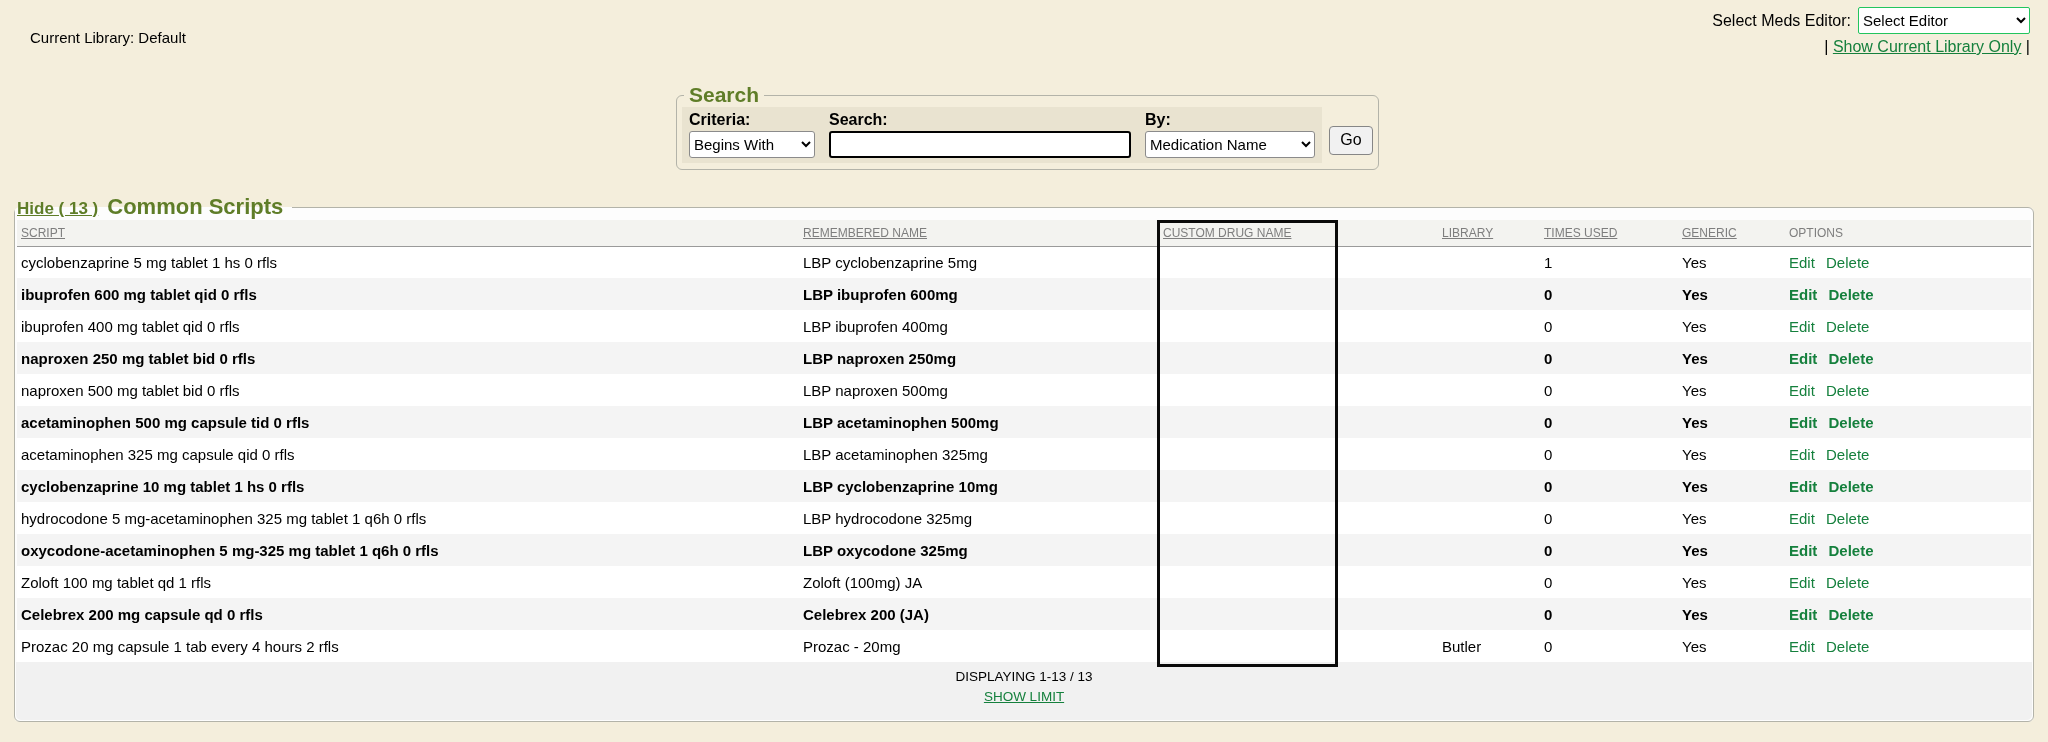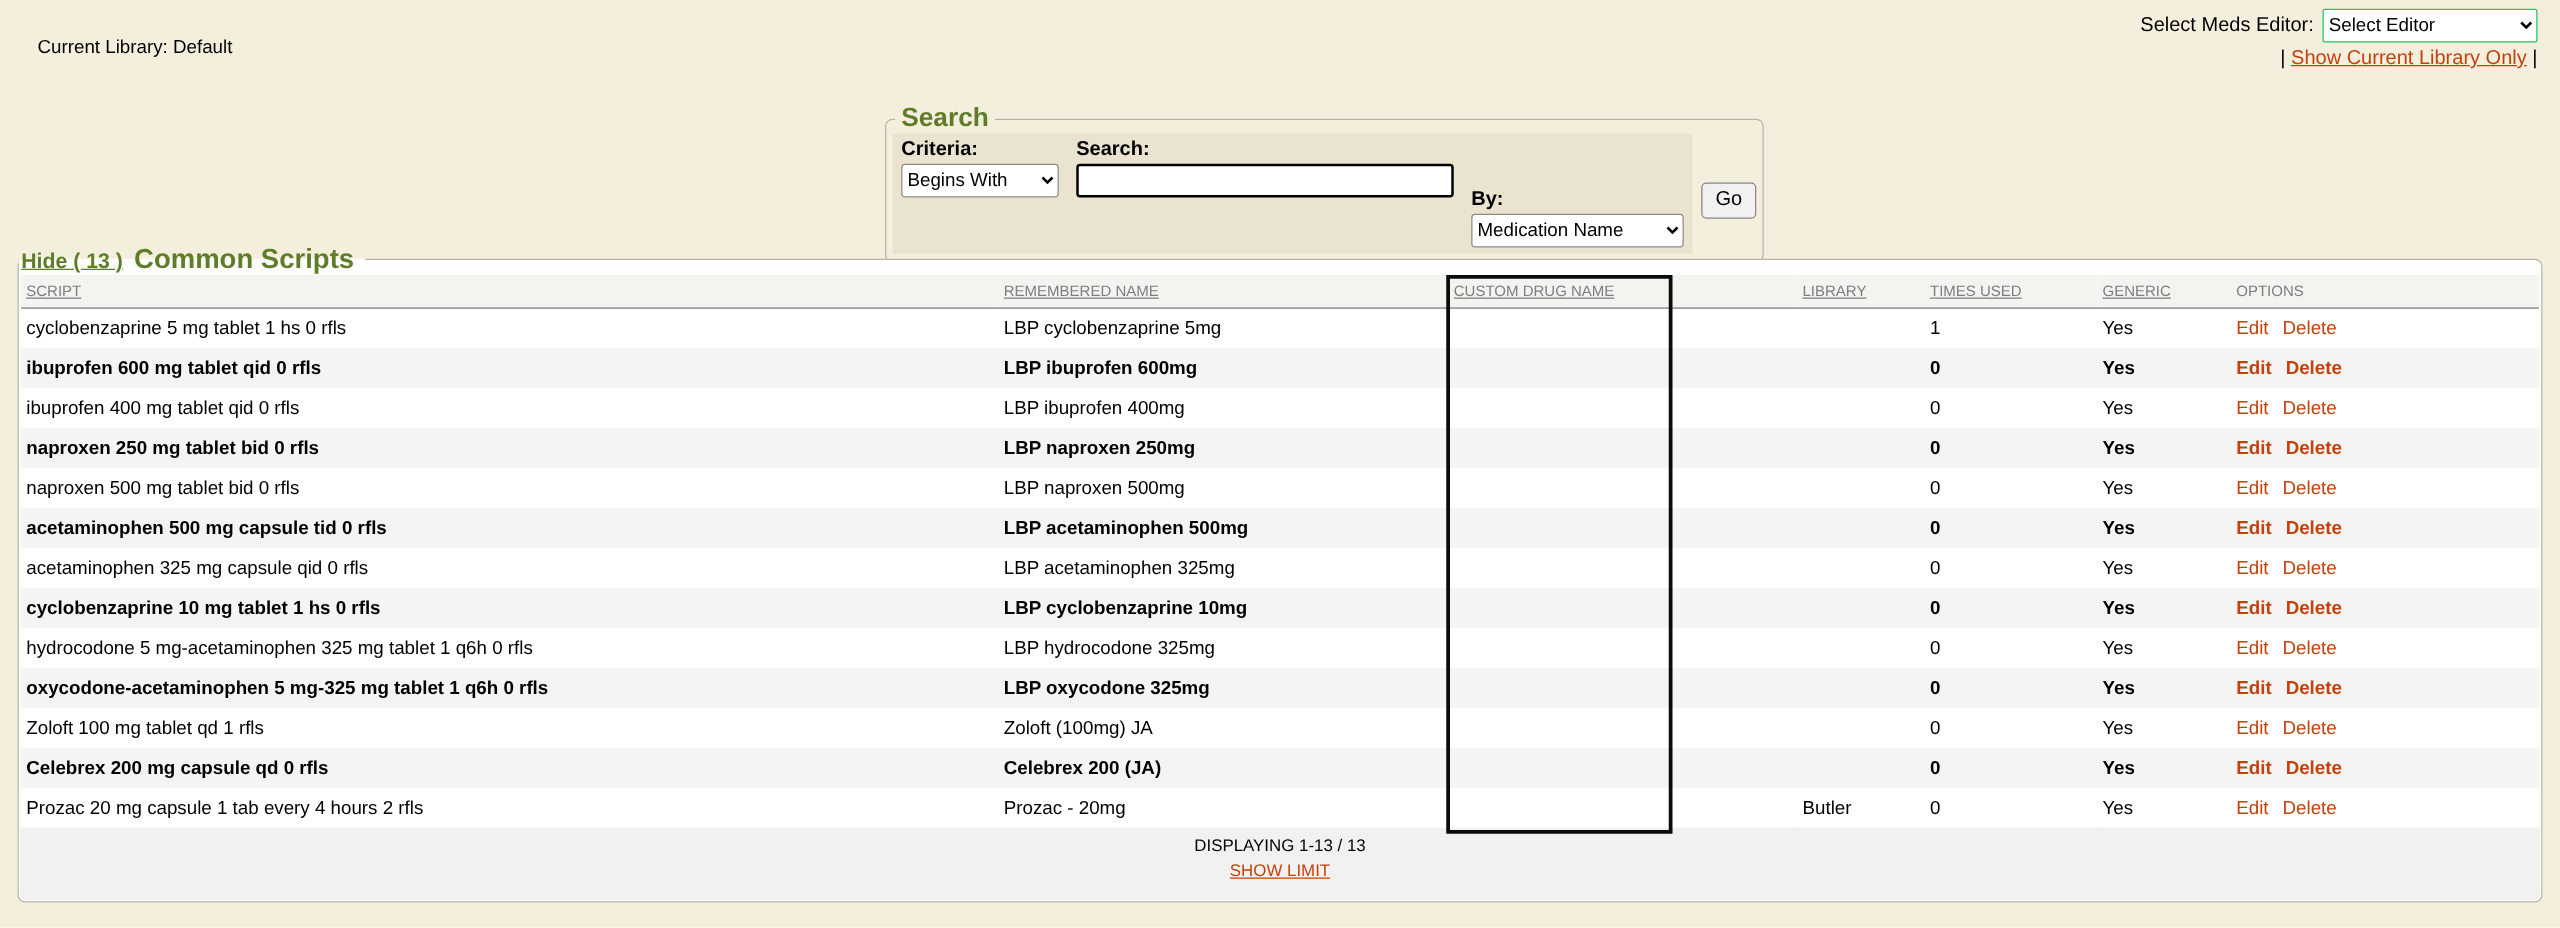--- a/index.html
+++ b/index.html
@@ -5,21 +5,21 @@
   * { box-sizing: border-box; }
   html, body { margin: 0; padding: 0; }
   body {
     width: 2048px; height: 742px;
     background: #f4eedc;
     font-family: "Liberation Sans", sans-serif;
     color: #000;
     position: relative;
     overflow: hidden;
   }
-  a { color: #c2410c; }
+  a { color: #15803d; }
 
   
   .current-library {
     position: absolute; left: 30px; top: 29px;
     font-size: 15px;
   }
   .meds-editor-row {
     position: absolute; right: 18px; top: 7px;
     display: flex; align-items: center; gap: 7px;
     font-size: 16px;
@@ -37,34 +37,34 @@
 
   
   fieldset {
     border: 1px solid #b3b3a9;
     border-radius: 6px;
     margin: 0; padding: 0;
   }
 
   
   .search-fs {
-    position: absolute; left: 708px; top: 84px;
+    position: absolute; left: 676px; top: 84px;
     width: 694px;
     padding: 1px 5px 6px 5px;
   }
   .search-fs legend {
     color: #5f7d28; font-weight: bold; font-size: 21px;
     padding: 0 5px; margin-left: 2px; line-height: 22px;
   }
   .search-body { display: flex; align-items: flex-start; }
   .search-grid { display: flex; background: #e9e3d0; }
   .sg-col { display: flex; flex-direction: column; padding: 2px 7px 5px 7px; }
   .sg-col.c1 { width: 140px; }
   .sg-col.c2 { width: 316px; }
-  .sg-col.c3 { width: 184px; margin-top: 40px; }
+  .sg-col.c3 { width: 184px; }
   .sg-label { font-weight: bold; font-size: 16px; line-height: 22px; }
   .sg-col select {
     height: 27px; font-size: 15px; font-family: "Liberation Sans", sans-serif;
     background: #fff; border: 1px solid #8b8b8b; border-radius: 3px;
   }
   .search-input {
     height: 27px; width: 100%;
     border: 2px solid #000; border-radius: 3px;
     font-size: 15px; font-family: "Liberation Sans", sans-serif;
     padding: 0 4px;

